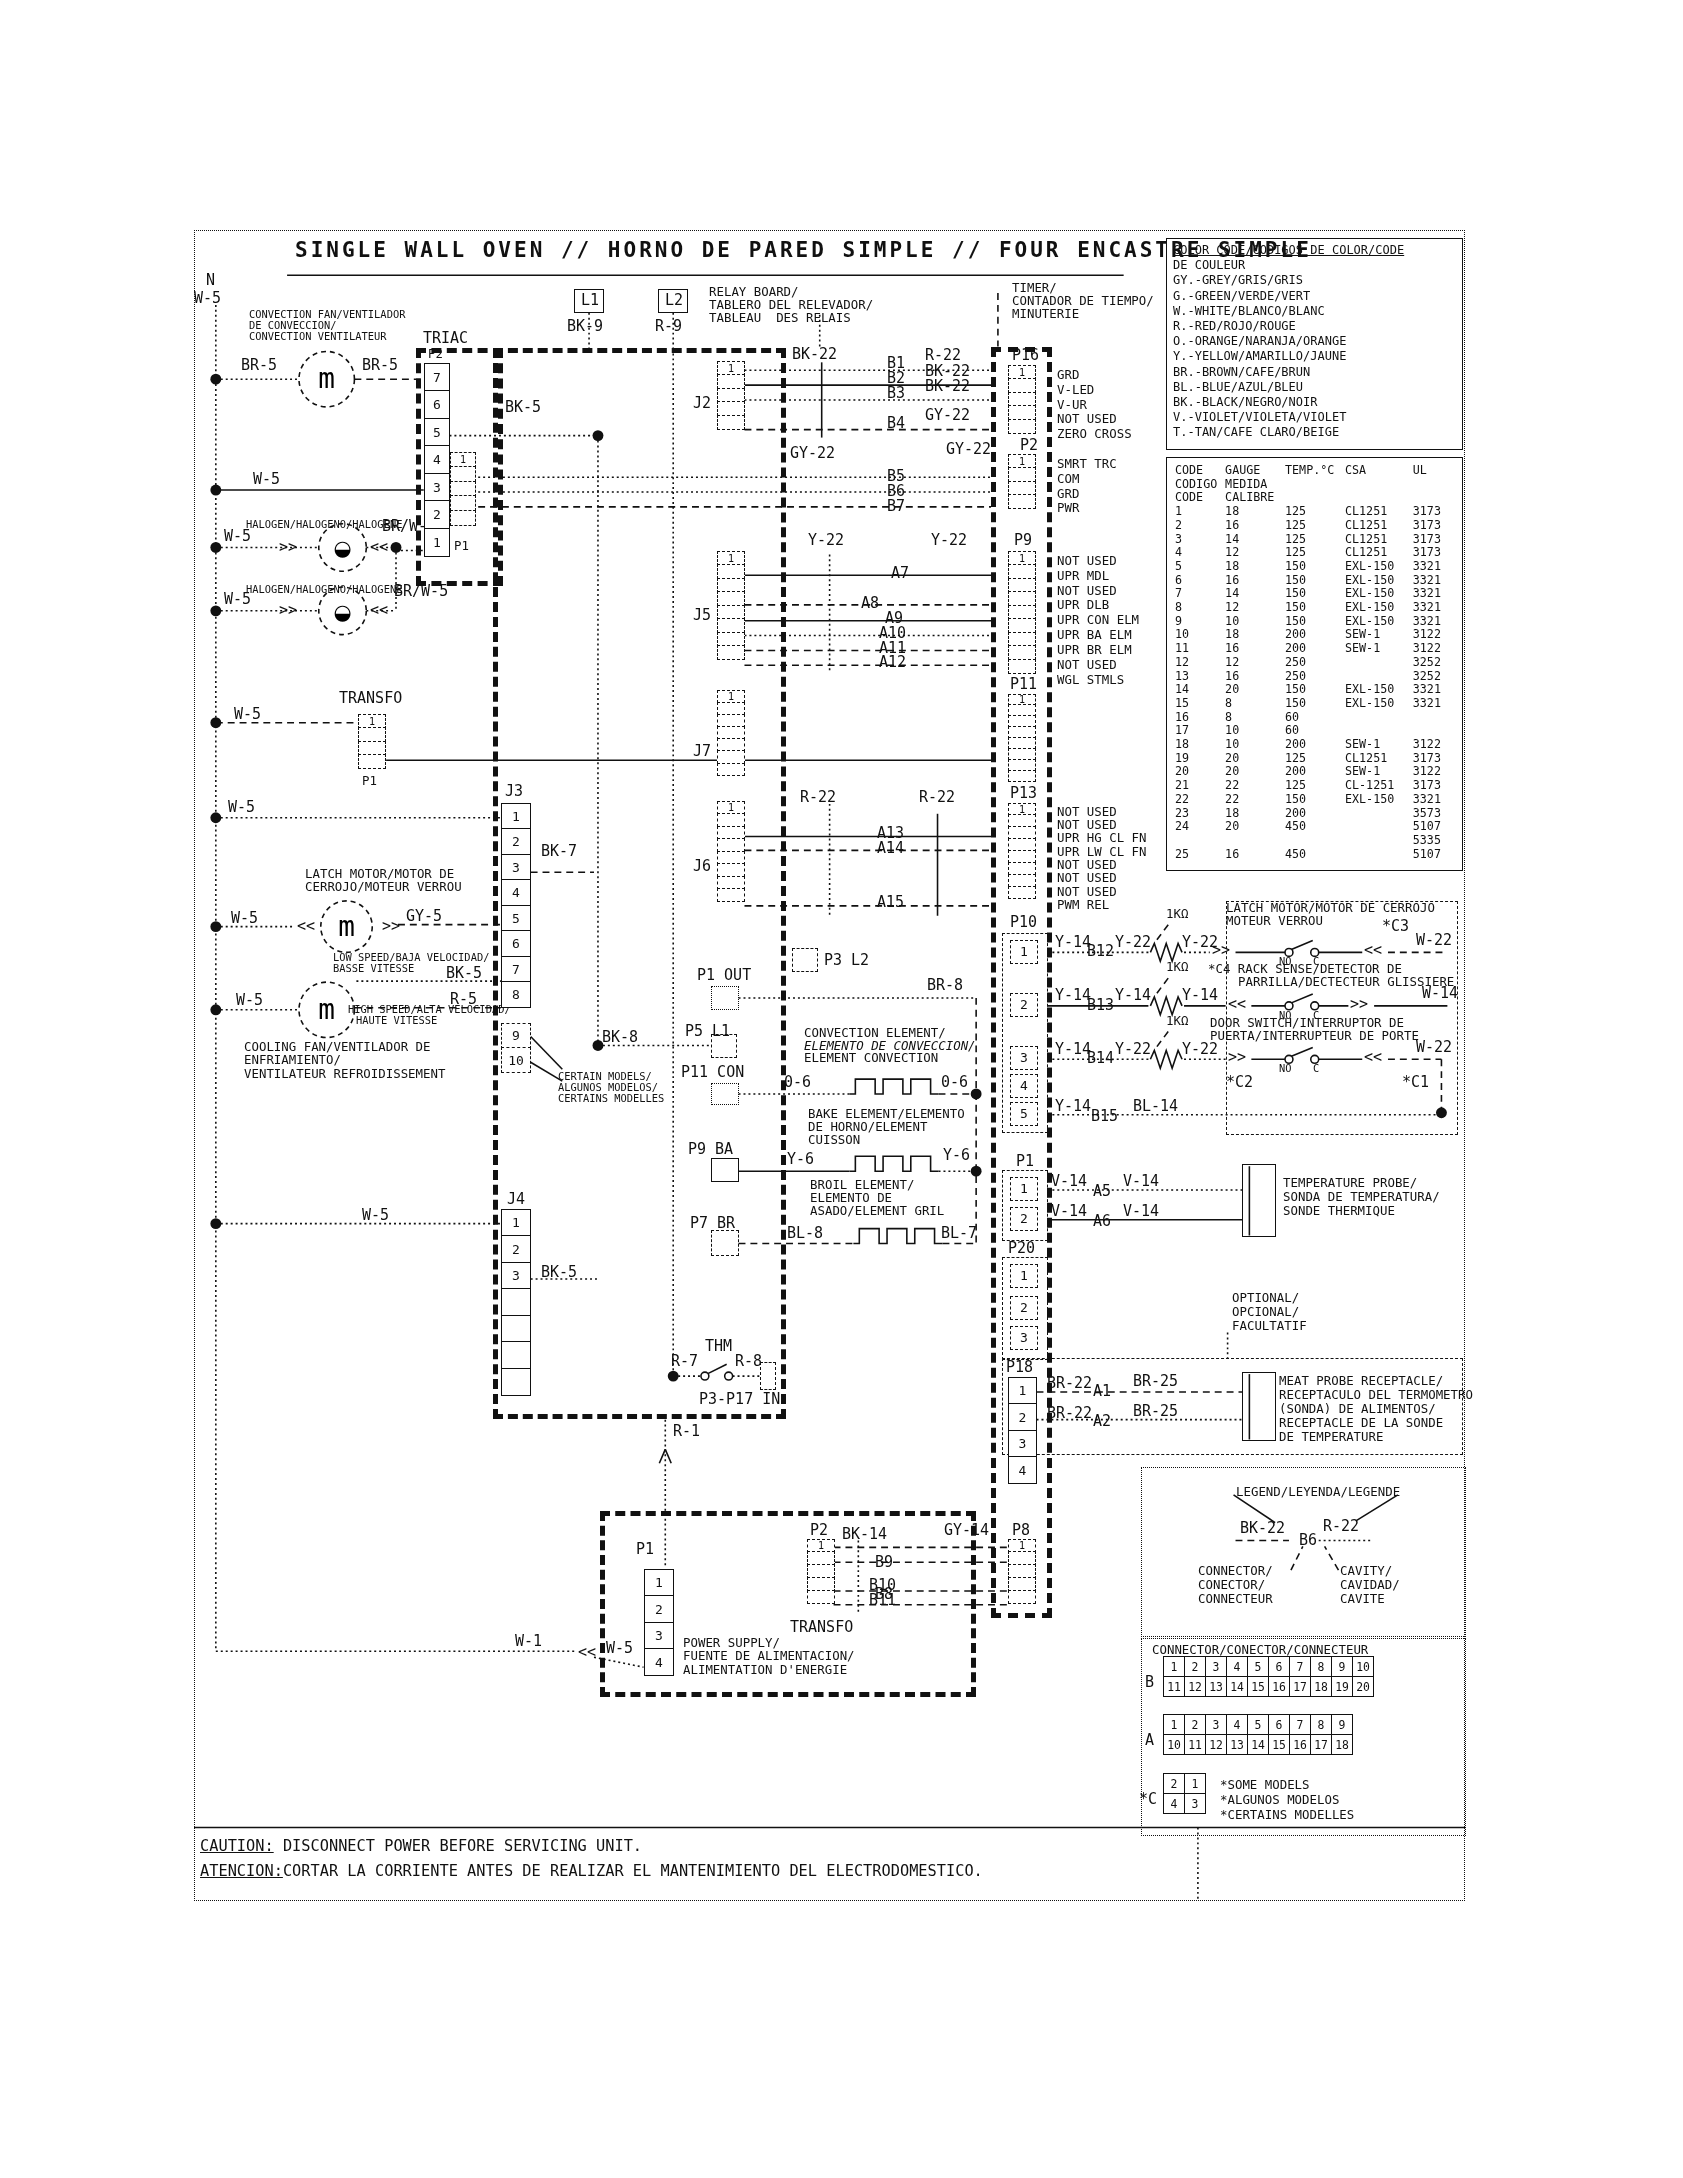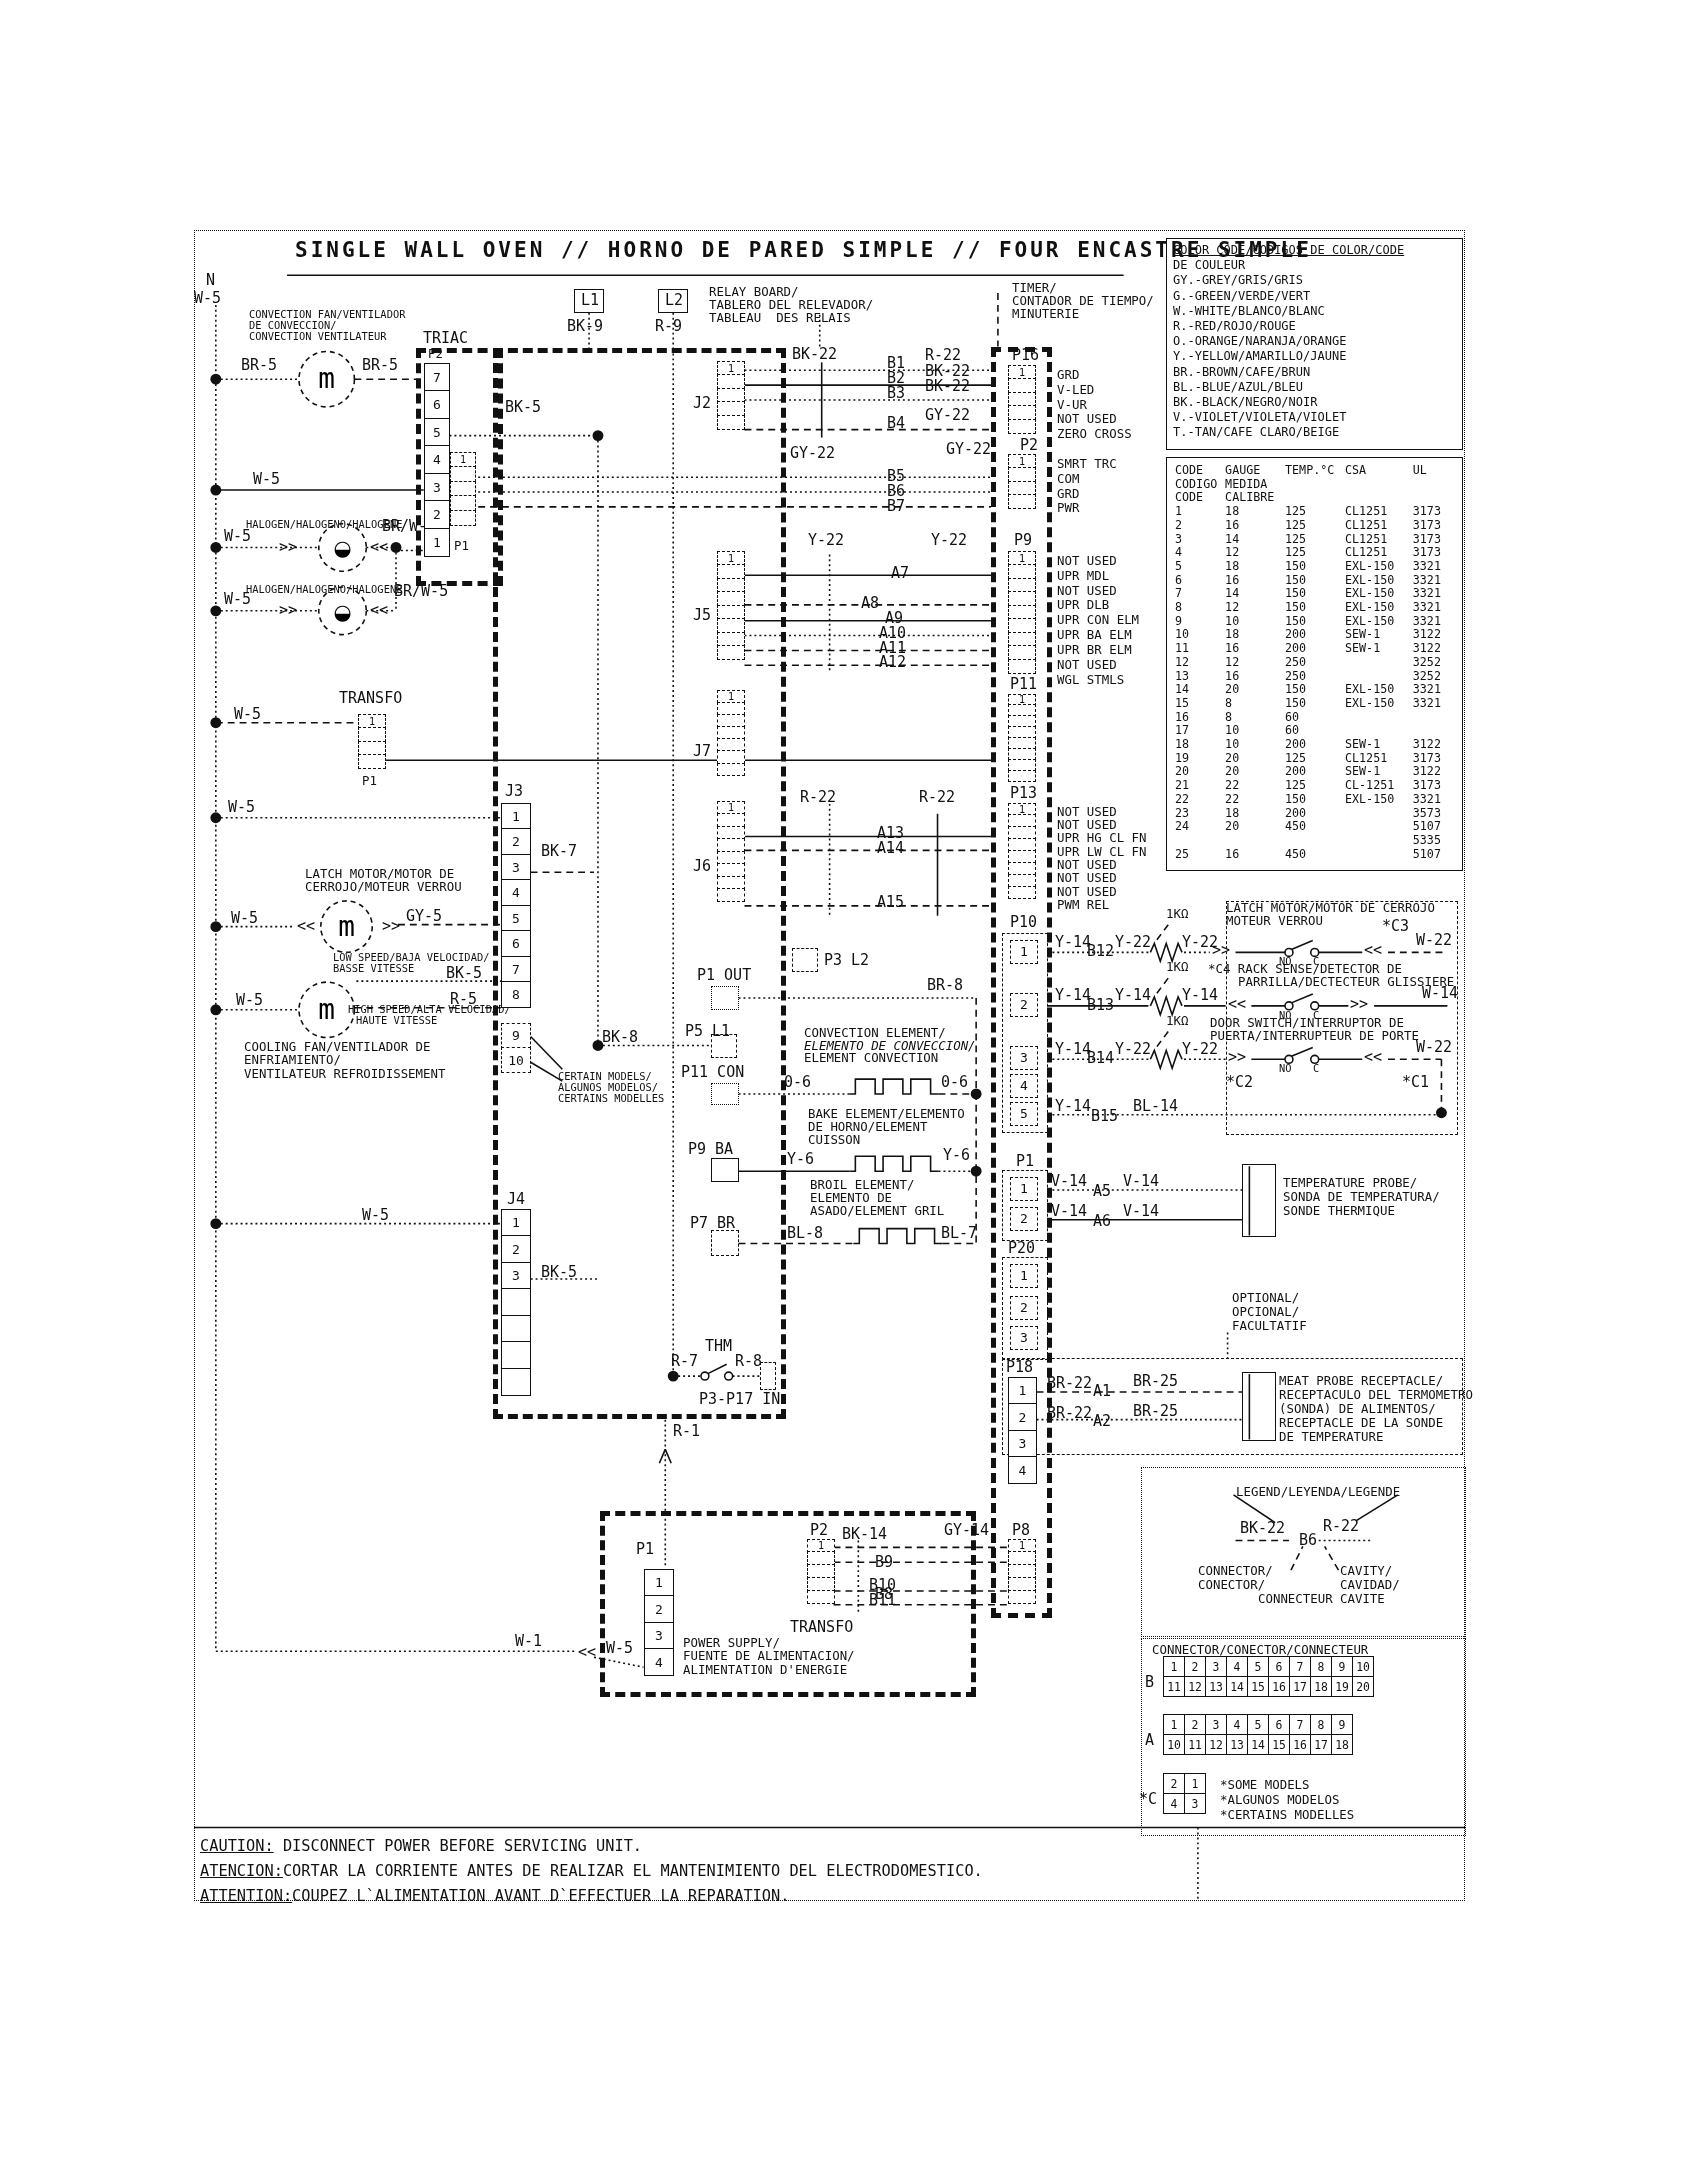--- a/index.html
+++ b/index.html
@@ -649,21 +649,21 @@
       <span class="t t2" style="left: 1279px; top: 1388px;">RECEPTACULO DEL TERMOMETRO</span>
       <span class="t t2" style="left: 1279px; top: 1402px;">(SONDA) DE ALIMENTOS/</span>
       <span class="t t2" style="left: 1279px; top: 1416px;">RECEPTACLE DE LA SONDE</span>
       <span class="t t2" style="left: 1279px; top: 1430px;">DE TEMPERATURE</span>
       <span class="t t2" style="left: 1236px; top: 1485px;">LEGEND/LEYENDA/LEGENDE</span>
       <span class="t t1" style="left: 1240px; top: 1521px;">BK-22</span>
       <span class="t t1" style="left: 1323px; top: 1519px;">R-22</span>
       <span class="t t1" style="left: 1299px; top: 1533px;">B6</span>
       <span class="t t2" style="left: 1198px; top: 1564px;">CONNECTOR/</span>
       <span class="t t2" style="left: 1198px; top: 1578px;">CONECTOR/</span>
-      <span class="t t2" style="left: 1258px; top: 1592px;">CONNECTEUR</span>
+      <span class="t t2" style="left: 1198px; top: 1592px;">CONNECTEUR</span>
       <span class="t t2" style="left: 1340px; top: 1564px;">CAVITY/</span>
       <span class="t t2" style="left: 1340px; top: 1578px;">CAVIDAD/</span>
       <span class="t t2" style="left: 1340px; top: 1592px;">CAVITE</span>
       <div class="conn" style="left: 424px; top: 364px; width: 26px;">
         <div class="cell" style="height: 29px; font-size: 13px;">7</div>
         <div class="cell" style="height: 29px; font-size: 13px;">6</div>
         <div class="cell" style="height: 29px; font-size: 13px;">5</div>
         <div class="cell" style="height: 29px; font-size: 13px;">4</div>
         <div class="cell" style="height: 29px; font-size: 13px;">3</div>
         <div class="cell" style="height: 29px; font-size: 13px;">2</div>
@@ -935,17 +935,16 @@
         </div>
       </div>
       <span class="t t2" style="left: 1220px; top: 1778px;">*SOME MODELS</span>
       <span class="t t2" style="left: 1220px; top: 1793px;">*ALGUNOS MODELOS</span>
       <span class="t t2" style="left: 1220px; top: 1808px;">*CERTAINS MODELLES</span>
     </div>
 
   <div id="cautions">
       <div><span class="cap">CAUTION:</span><span> DISCONNECT POWER BEFORE SERVICING UNIT.</span></div>
       <div><span class="cap">ATENCION:</span><span>CORTAR LA CORRIENTE ANTES DE REALIZAR EL MANTENIMIENTO DEL ELECTRODOMESTICO.</span></div>
-      <div><span class="cap">ATTENTION:</span><span>COUPEZ L`ALIMENTATION AVANT D`EFFECTUER LA REPARATION.</span></div>
     </div>
 
 </div>
 
 
 </body></html>

